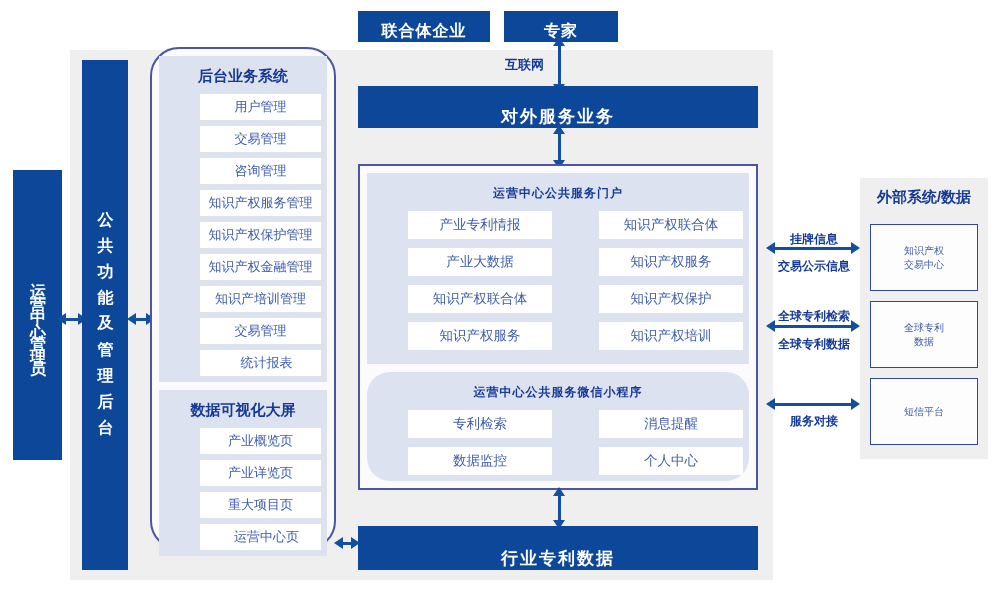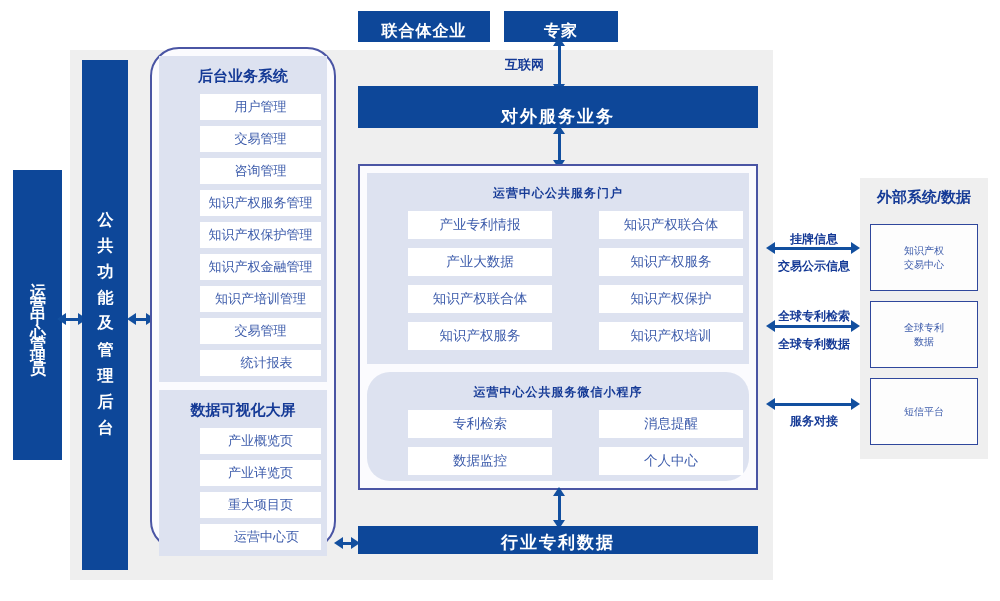--- a/index.html
+++ b/index.html
@@ -20,21 +20,21 @@
   .navy-box{position:absolute;background:var(--navy);color:#fff;font-weight:bold;
     display:flex;align-items:flex-end;justify-content:center;letter-spacing:1px;}
 
   .actor{height:31px;top:11px;font-size:16px;}
   .actor1{left:358px;width:132px;}
   .actor2{left:504px;width:114px;}
   .actor3{left:632px;width:131px;}
 
   .hbar{left:358px;width:400px;font-size:17px;letter-spacing:2px;}
   .bar-external{top:86px;height:42px;}
-  .bar-industry{top:526px;height:28px;}
+  .bar-industry{top:526px;height:44px;}
 
   .vbar{color:#fff;font-weight:bold;writing-mode:vertical-rl;text-orientation:upright;
     display:flex;align-items:center;justify-content:center;}
   .bar-admin{left:13px;top:170px;width:49px;height:290px;font-size:16px;letter-spacing:13px;}
   .bar-backend{left:82px;top:60px;width:46px;height:510px;font-size:16px;letter-spacing:26px;}
 
   .internet-label{position:absolute;left:468px;top:56px;width:76px;text-align:right;
     color:var(--title-navy);font-size:13px;font-weight:bold;}
 
   

